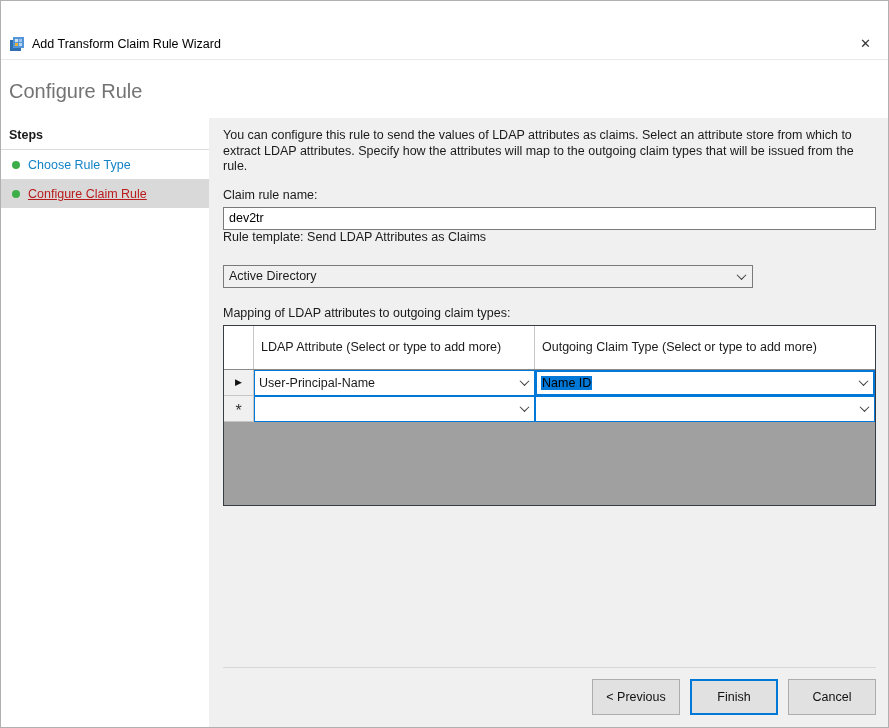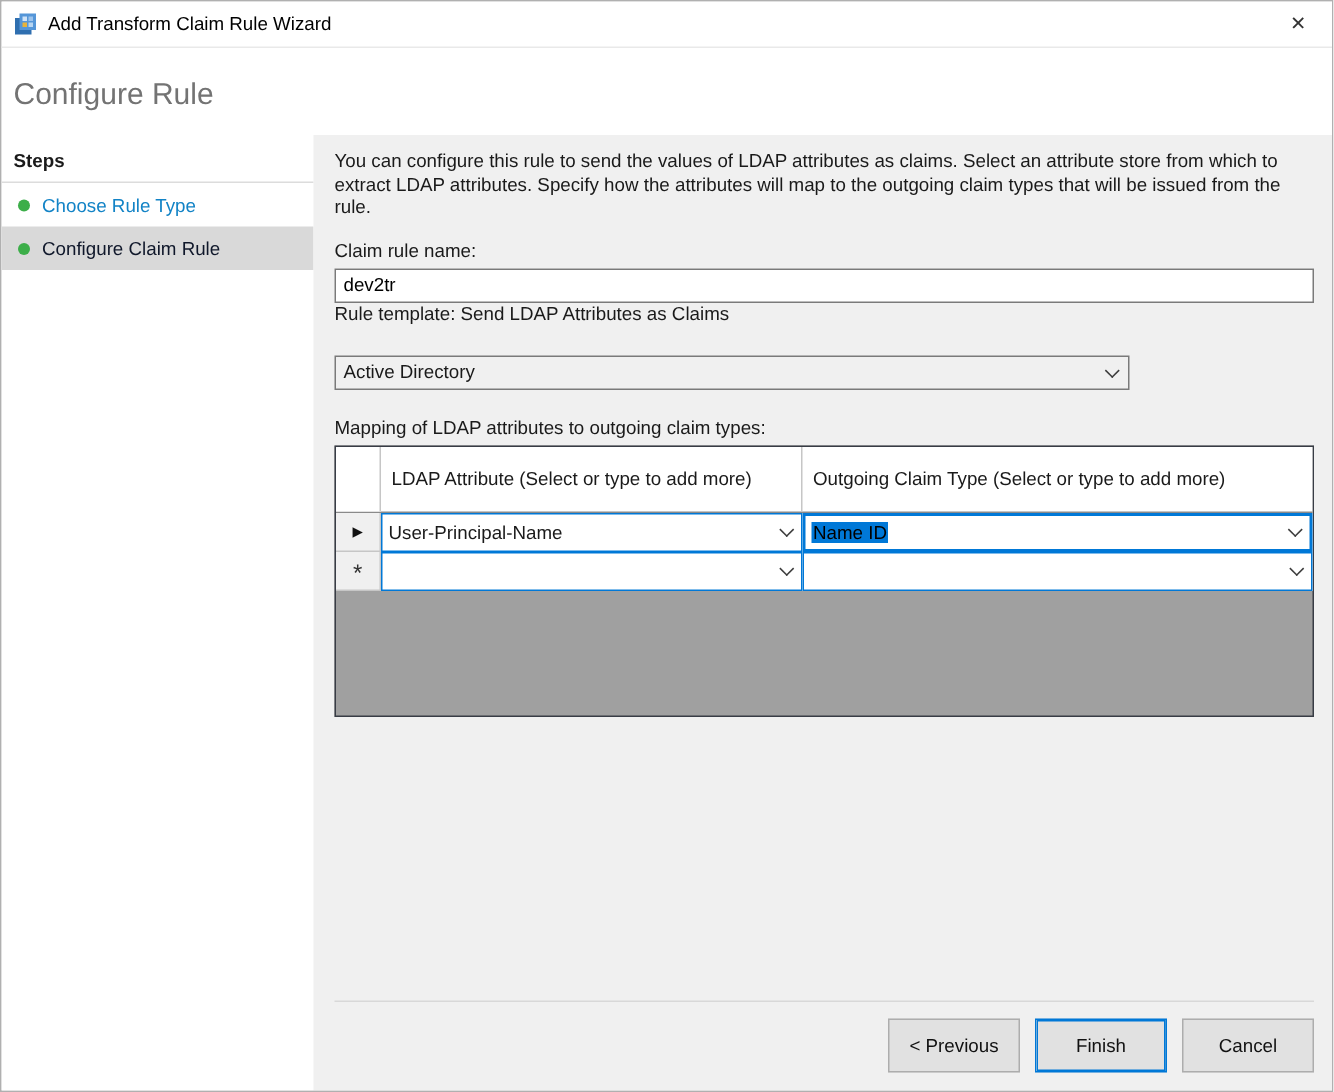--- a/index.html
+++ b/index.html
@@ -14,20 +14,21 @@
     overflow:hidden;
   }
 
   
   .titlebar{
     height:31px; flex:none;
     display:flex; align-items:center;
     padding-left:8px; gap:7px;
     background:#fff;
     border-bottom:1px solid #e9e9e9;
+    margin-top:28px;
   }
   .app-icon{ width:16px; height:16px; flex:none; display:block; }
   .win-title{ font-size:12.5px; color:#000; white-space:nowrap; }
   .close-btn{
     margin-left:auto; width:45px; height:30px; flex:none;
     border:none; background:transparent; cursor:pointer;
     font-family:"Liberation Sans", sans-serif;
     font-size:13px; color:#333; line-height:30px;
   }
 
@@ -47,21 +48,21 @@
   .step-item{
     height:29px; display:flex; align-items:center; gap:8px;
     padding-left:11px; font-size:12.5px; cursor:default;
   }
   .bullet{
     width:8px; height:8px; border-radius:50%;
     background:var(--step-bullet-green, #3cae49); flex:none;
   }
   .step-item.done .step-label{ color:var(--step-link, #1283c6); }
   .step-item.active{ background:var(--sidebar-active-bg, #d9d9d9); }
-  .step-item.active .step-label{ color:#0f172a; }
+  .step-item.active .step-label{ color:#b91c1c;text-decoration:underline; }
 
   .content{
     flex:1; min-width:0;
     background:var(--content-bg, #f0f0f0);
     padding:10px 12px 12px 14px;
     display:flex; flex-direction:column;
   }
 
   .description{ font-size:12.5px; line-height:1.24; margin-bottom:13px; }
   .field-label{ display:block; font-size:12.5px; margin-bottom:5px; }

